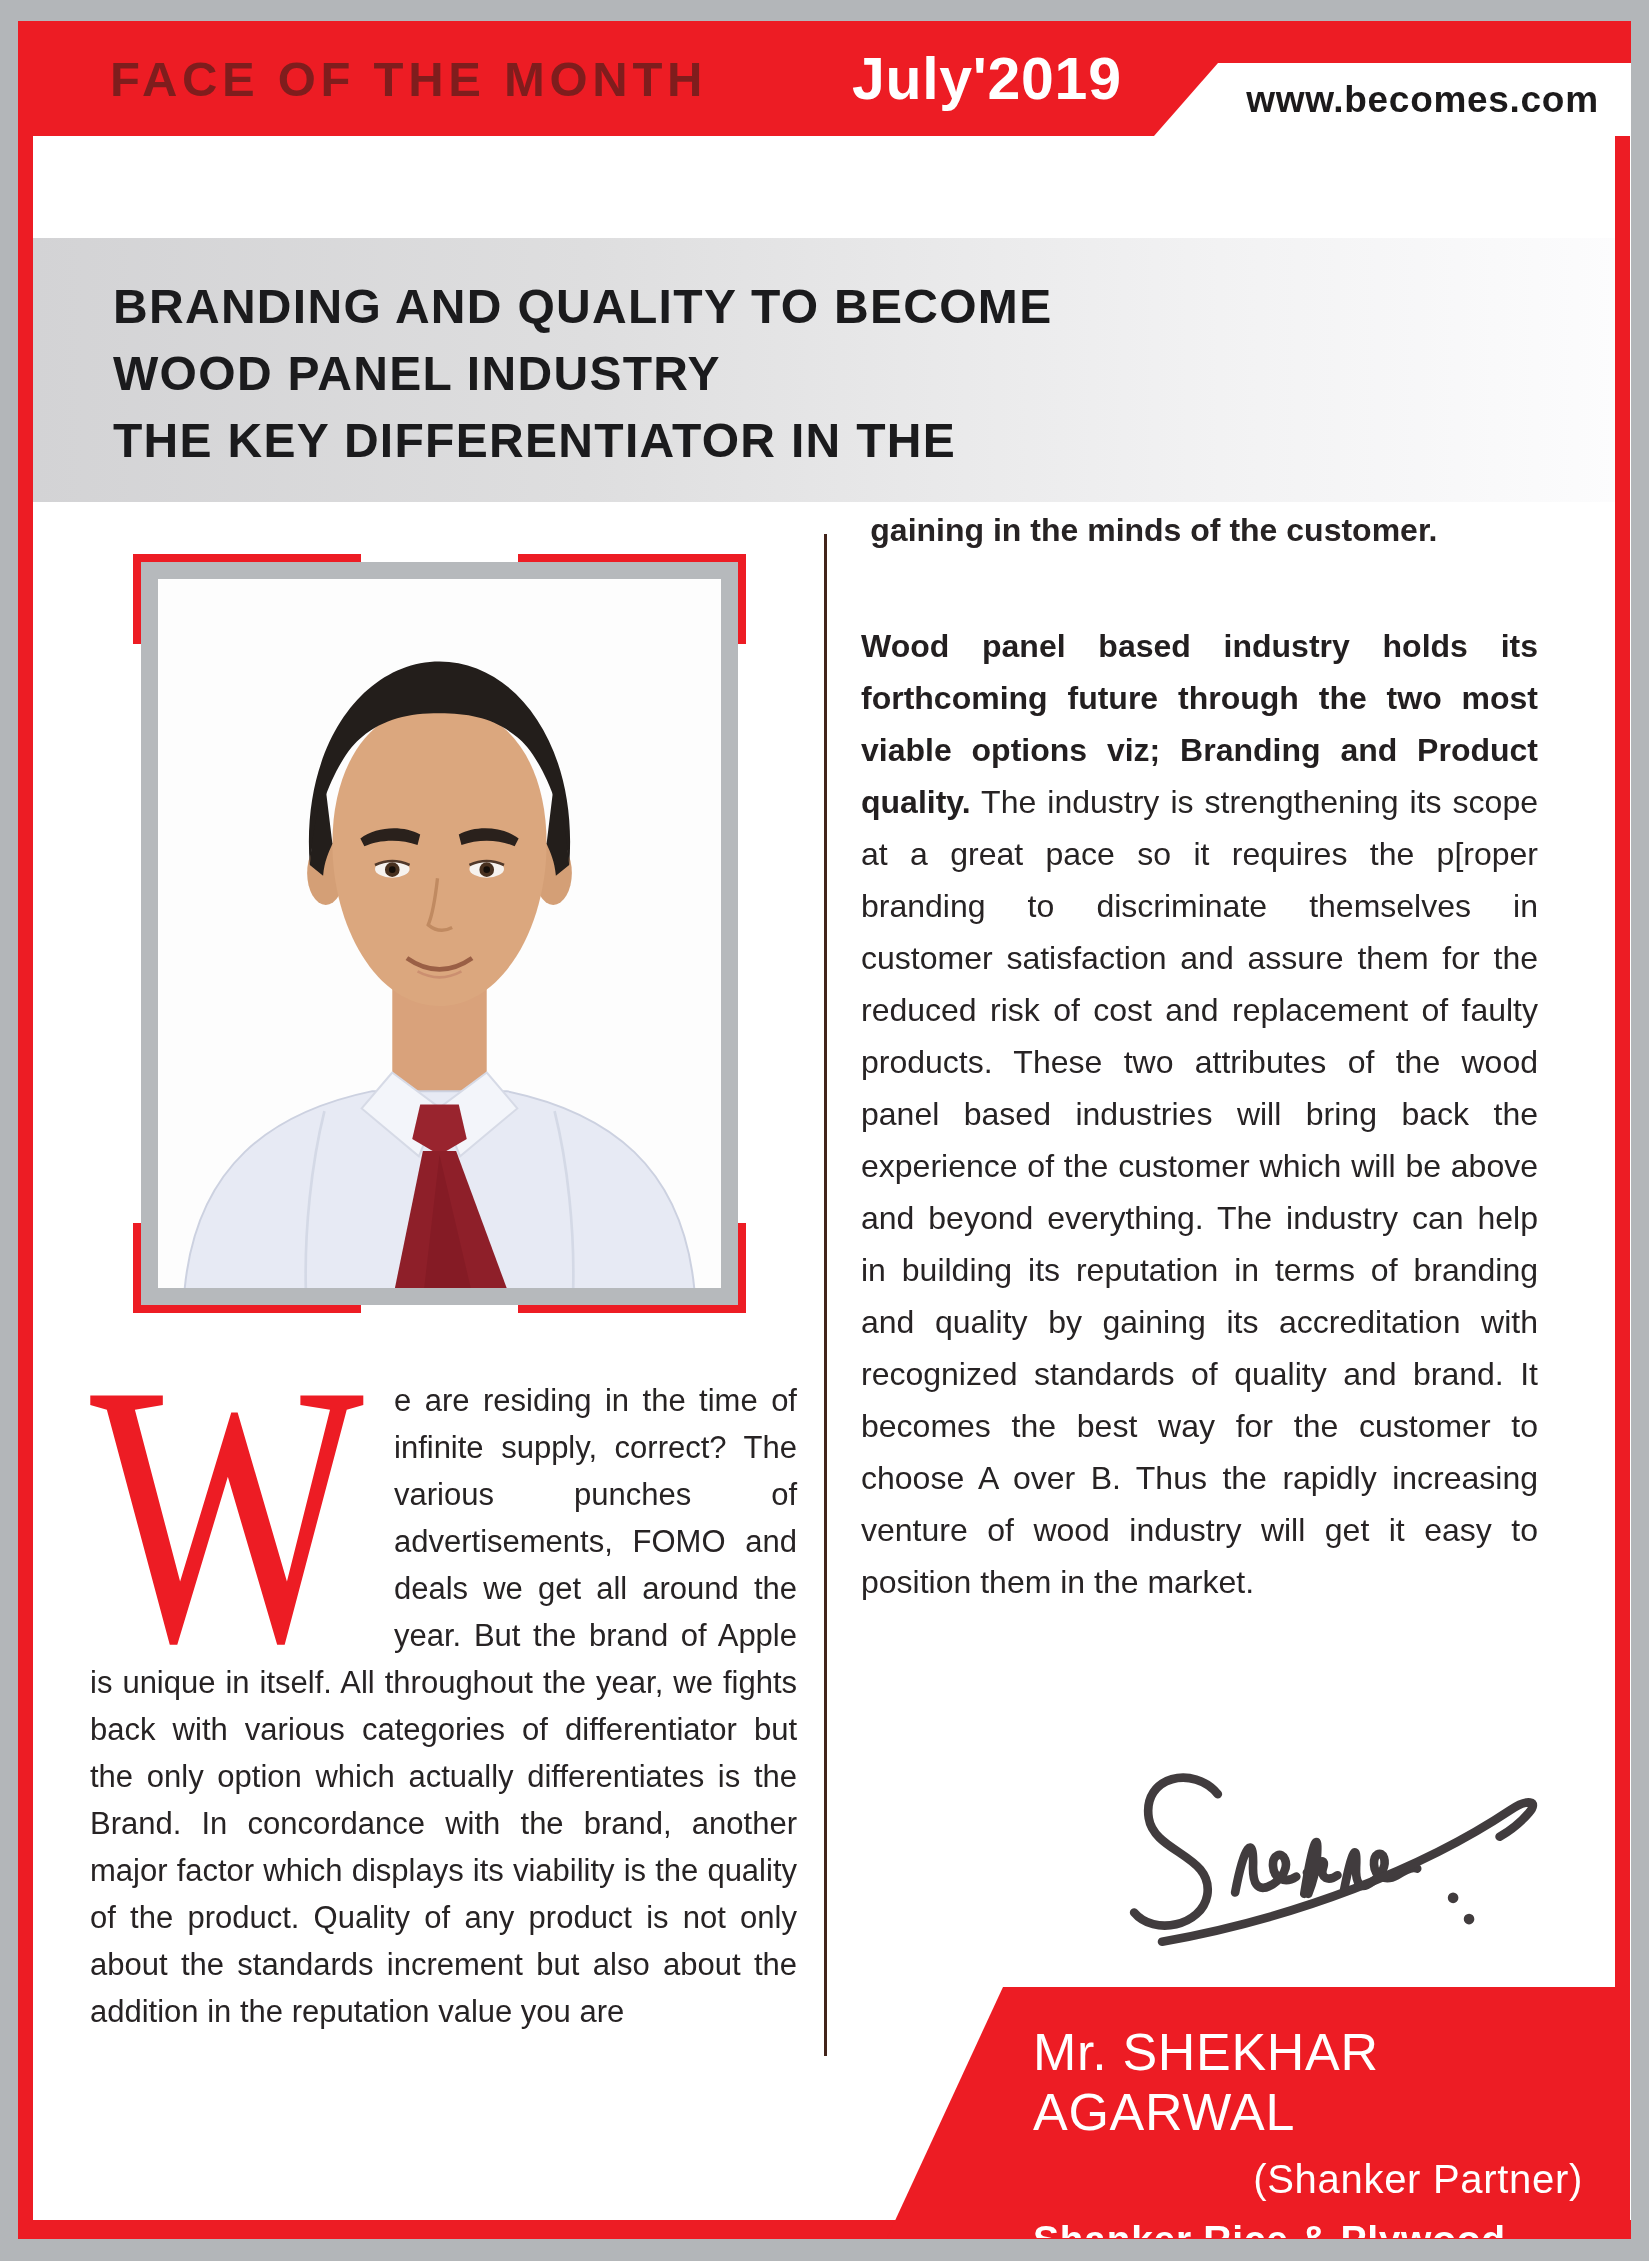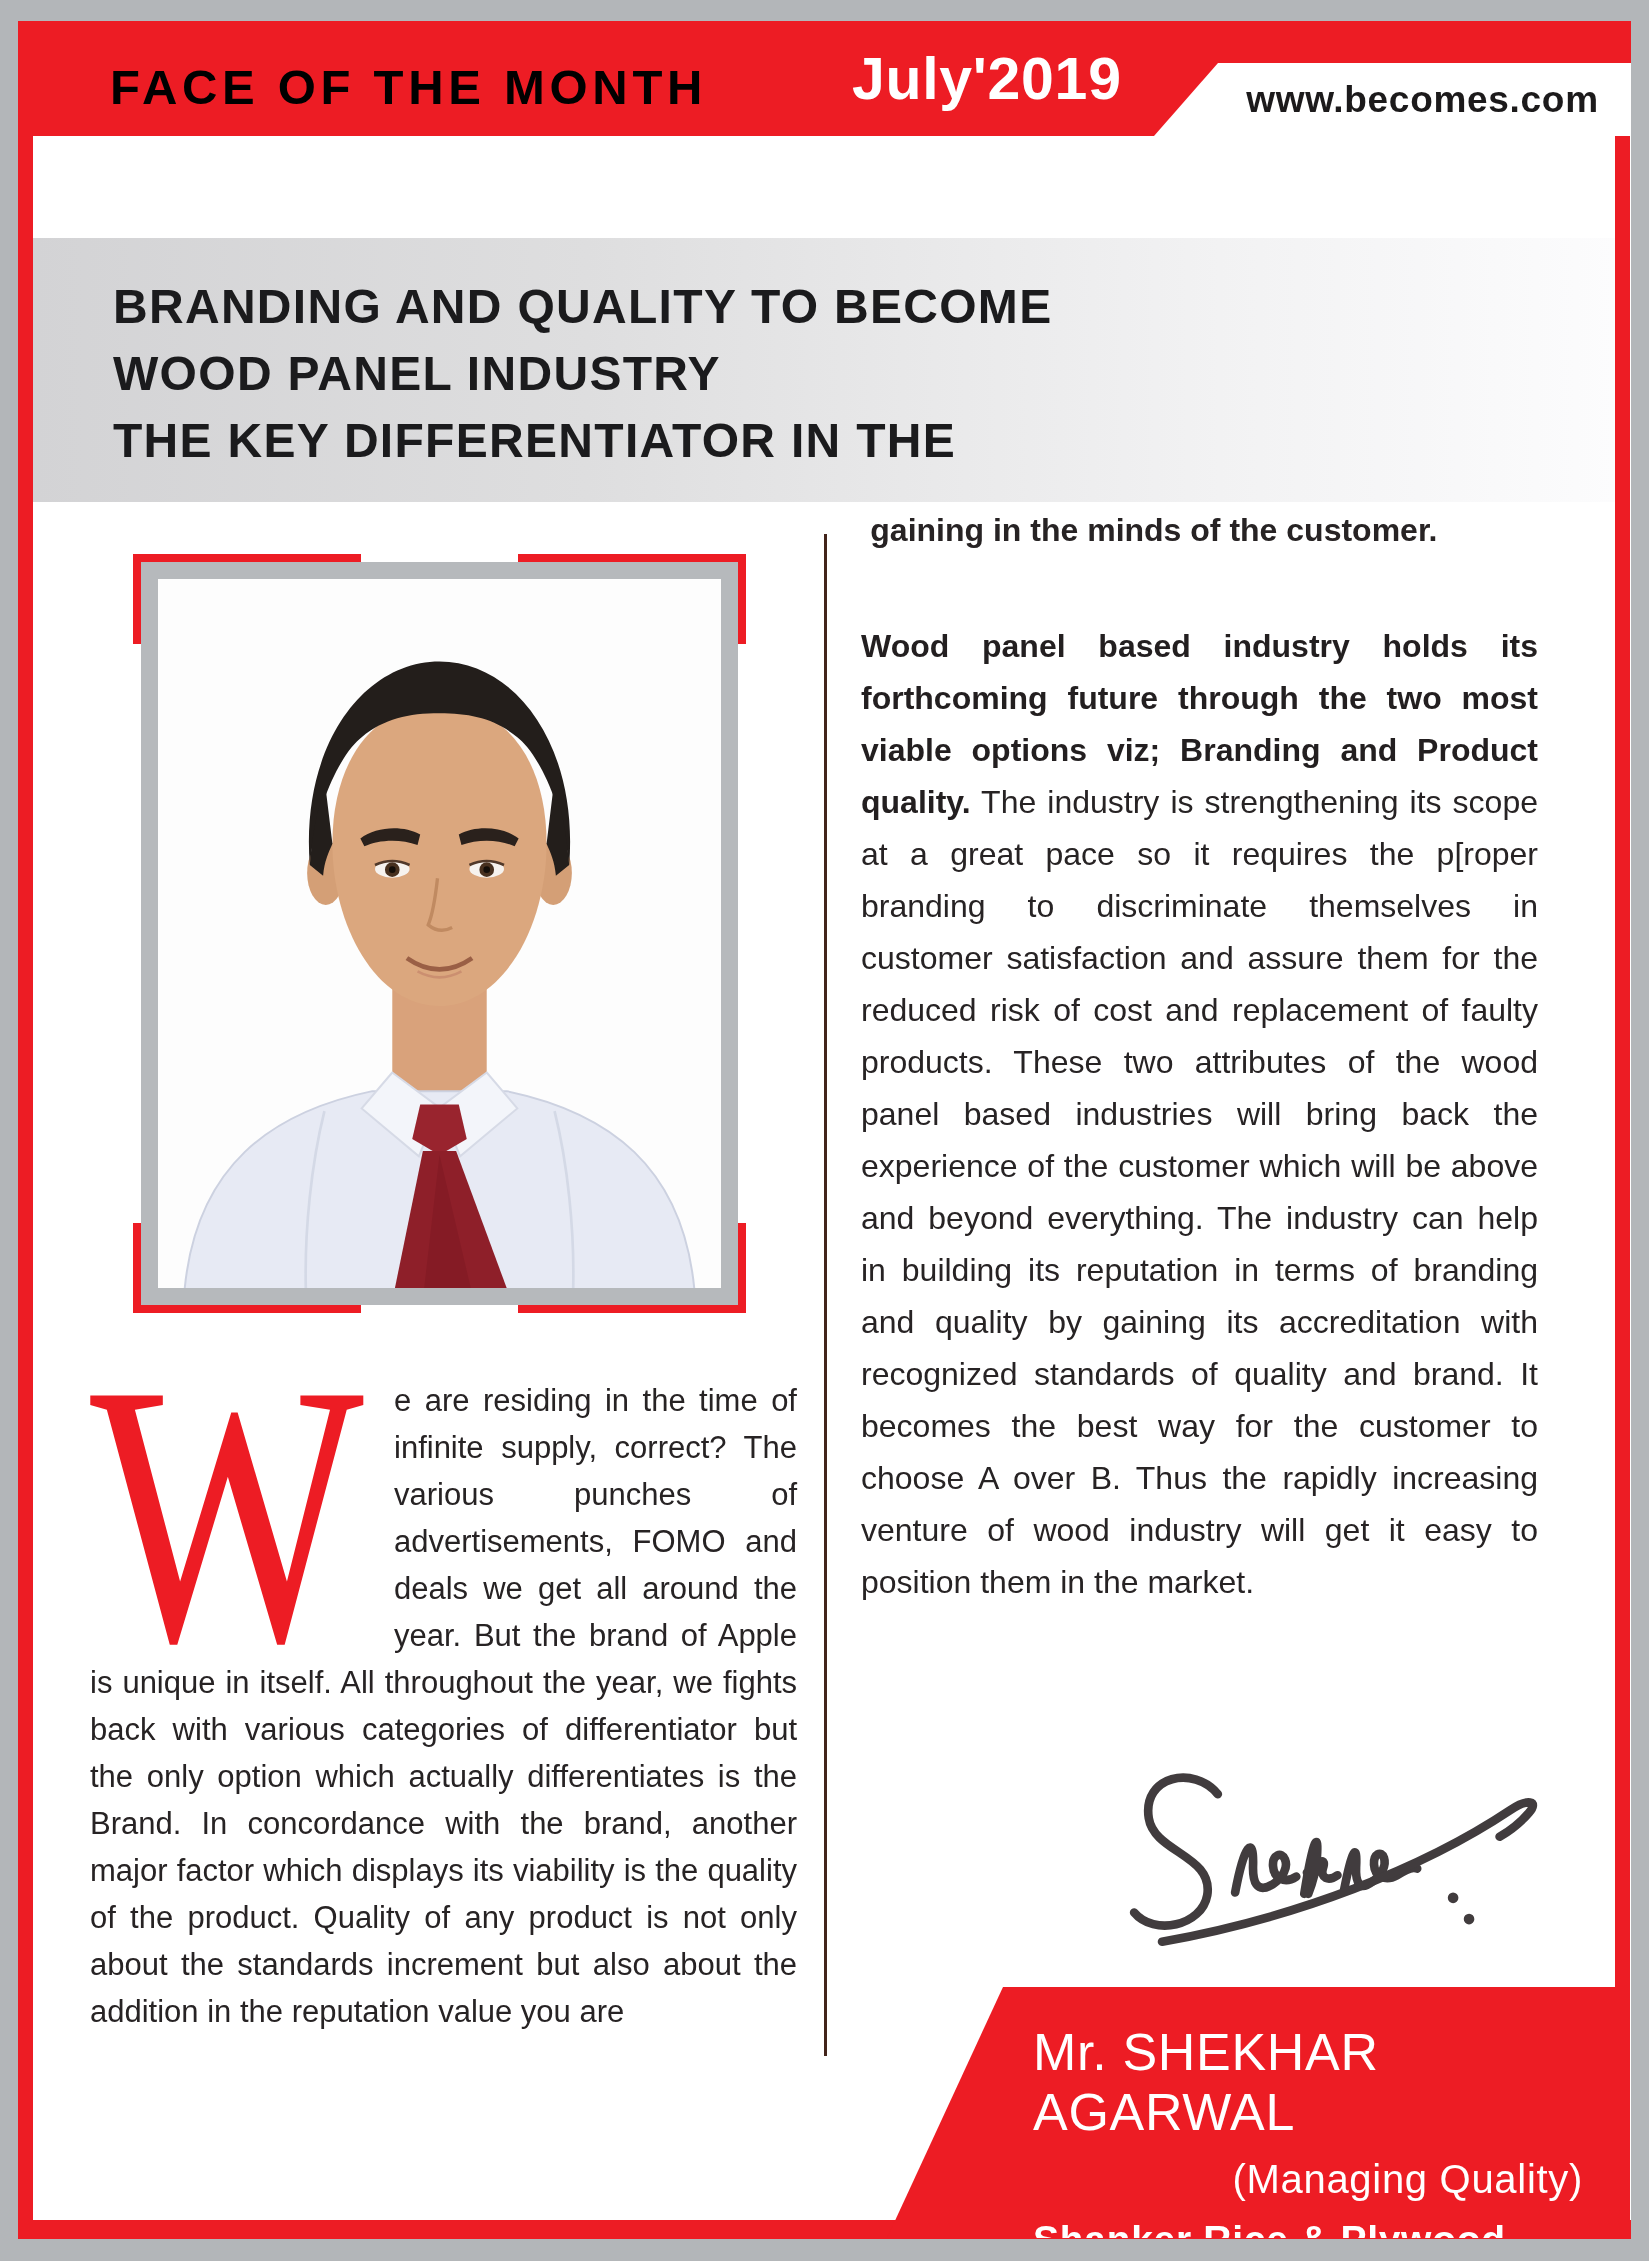--- a/index.html
+++ b/index.html
@@ -19,21 +19,21 @@
 
   
   .red-band{position:absolute;left:18px;top:21px;width:1613px;height:115px;background:var(--red);}
   .edge{position:absolute;background:var(--red);}
   .edge.left{left:18px;top:136px;width:15.3px;height:2102px;}
   .edge.right{left:1615px;top:136px;width:15.3px;height:2102px;}
   .edge.bottom{left:18px;top:2220px;width:1613px;height:18.6px;}
 
   .face-label{
     position:absolute;left:110px;top:21px;height:115px;display:flex;align-items:center;
-    color:#000000;font-weight:bold;font-size:49px;letter-spacing:4.7px;margin-top:8px;
+    color:#7f1d1d;font-weight:bold;font-size:49px;letter-spacing:4.7px;
   }
   .issue-label{
     position:absolute;left:852px;top:21px;height:115px;display:flex;align-items:center;
     color:#ffffff;font-weight:bold;font-size:59px;letter-spacing:0.7px;
   }
   .url-notch{
     position:absolute;left:1154px;top:63px;width:477px;height:73px;background:#ffffff;
     clip-path:polygon(64px 0,100% 0,100% 100%,0 100%);
     display:flex;align-items:center;justify-content:center;
   }
@@ -198,18 +198,18 @@
       <path d="M342,234 C356,148 364,138 361,180 C359,206 352,224 348,234 M346,202 C364,184 376,178 370,196 C366,210 378,216 392,206"></path>
       <path d="M402,228 C414,166 422,156 420,194 C419,218 426,230 444,216 C458,206 466,192 462,180 C458,168 446,174 447,190 C448,208 464,216 482,206 C494,198 504,192 512,196"></path>
       <path d="M128,306 C330,270 520,196 652,108 C678,90 696,94 680,112 C668,126 650,140 636,148"></path>
     </g>
     <circle cx="566" cy="240" r="8" fill="#413c3e"></circle>
     <circle cx="590" cy="272" r="8" fill="#413c3e"></circle>
   </svg>
 
   <div class="author-box">
     <div class="author-name">Mr. SHEKHAR AGARWAL</div>
-    <div class="author-role">(Managing Quality)</div>
+    <div class="author-role">(Shanker Partner)</div>
     <div class="author-company">Shanker Rice &amp; Plywood Industries</div>
   </div>
 
 </div>
 
 
 </body></html>

